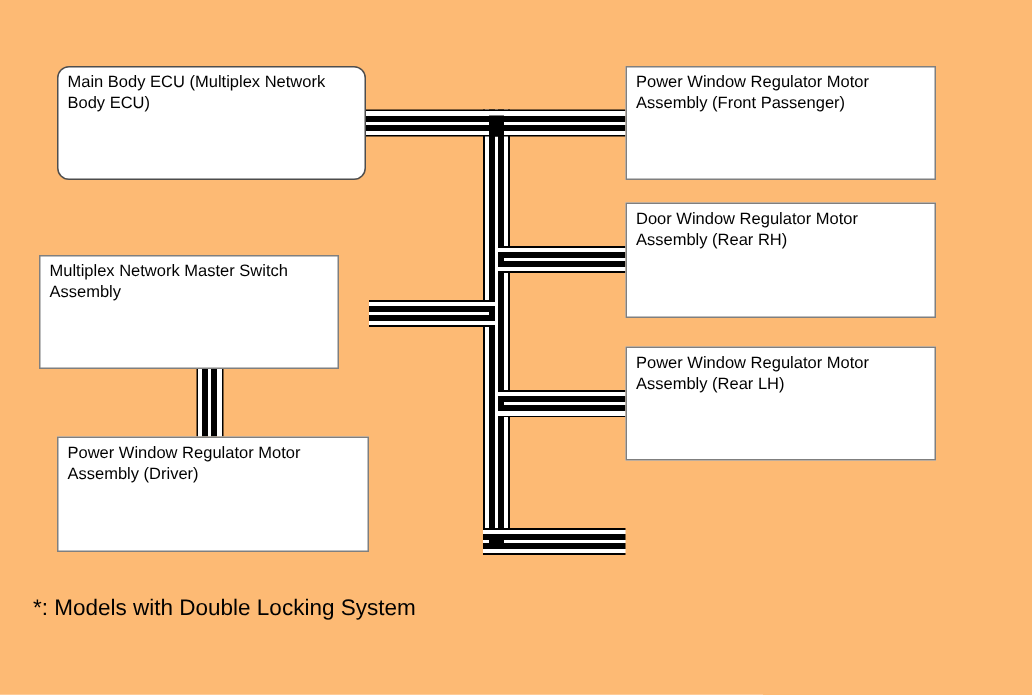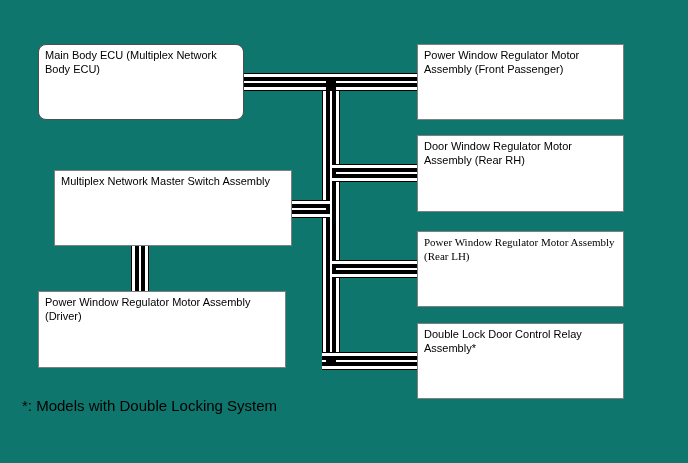--- a/index.html
+++ b/index.html
@@ -1,21 +1,21 @@
 <!DOCTYPE html>
 <html><head>
 <meta charset="utf-8">
 <style>
   html,body{margin:0;padding:0;}
   body{
     width:688px;height:463px;position:relative;background:#ffffff;
     font-family:"Liberation Sans", sans-serif;
     -webkit-font-smoothing:antialiased;
   }
-  .canvas{position:absolute;left:0;top:0;width:688px;height:463px;background:#0f766e;overflow:hidden;}
+  .canvas{position:absolute;left:0;top:0;width:688px;height:463px;background:#fdba74;overflow:hidden;}
 
   .box{
     position:absolute;box-sizing:border-box;background:#ffffff;
     border:1px solid #7f7f7f;
     color:#000;font-size:11px;line-height:14px;
     padding:3px 6px;z-index:3;
   }
   .box.rounded{border:1px solid #4d4d4d;border-radius:8px;}
 
   
@@ -59,39 +59,36 @@
   <div class="joint" style="left:326px;top:77px;width:10px;height:14px;"></div>
   <div class="joint" style="left:332px;top:168px;width:4px;height:10px;"></div>
   <div class="joint" style="left:326px;top:204px;width:4px;height:10px;"></div>
   <div class="joint" style="left:332px;top:264px;width:4px;height:10px;"></div>
   <div class="joint" style="left:326px;top:356px;width:10px;height:10px;"></div>
 
   <div class="box rounded" style="left:38px;top:44px;width:206px;height:76px;">
     <span>Main Body ECU (Multiplex Network Body ECU)</span>
   </div>
 
-  <div class="box" style="left:54px;top:170px;width:238px;height:76px;">
+  <div class="box" style="left:26px;top:170px;width:200px;height:76px;">
     <span>Multiplex Network Master Switch Assembly</span>
   </div>
 
-  <div class="box" style="left:38px;top:291px;width:248px;height:77px;">
+  <div class="box" style="left:38px;top:291px;width:208px;height:77px;">
     <span>Power Window Regulator Motor Assembly (Driver)</span>
   </div>
 
   <div class="box" style="left:417px;top:44px;width:207px;height:76px;">
     <span>Power Window Regulator Motor Assembly (Front Passenger)</span>
   </div>
 
   <div class="box" style="left:417px;top:135px;width:207px;height:77px;">
     <span>Door Window Regulator Motor Assembly (Rear RH)</span>
   </div>
 
-  <div class="box" style="left:417px;top:231px;width:207px;height:76px;font-family:Liberation Serif, serif;">
+  <div class="box" style="left:417px;top:231px;width:207px;height:76px;">
     <span>Power Window Regulator Motor Assembly (Rear LH)</span>
   </div>
 
-  <div class="box" style="left:417px;top:323px;width:207px;height:76px;">
-    <span>Double Lock Door Control Relay Assembly*</span>
-  </div>
 
   <div class="footnote">*: Models with Double Locking System</div>
 
 </div>
 
 </body></html>

